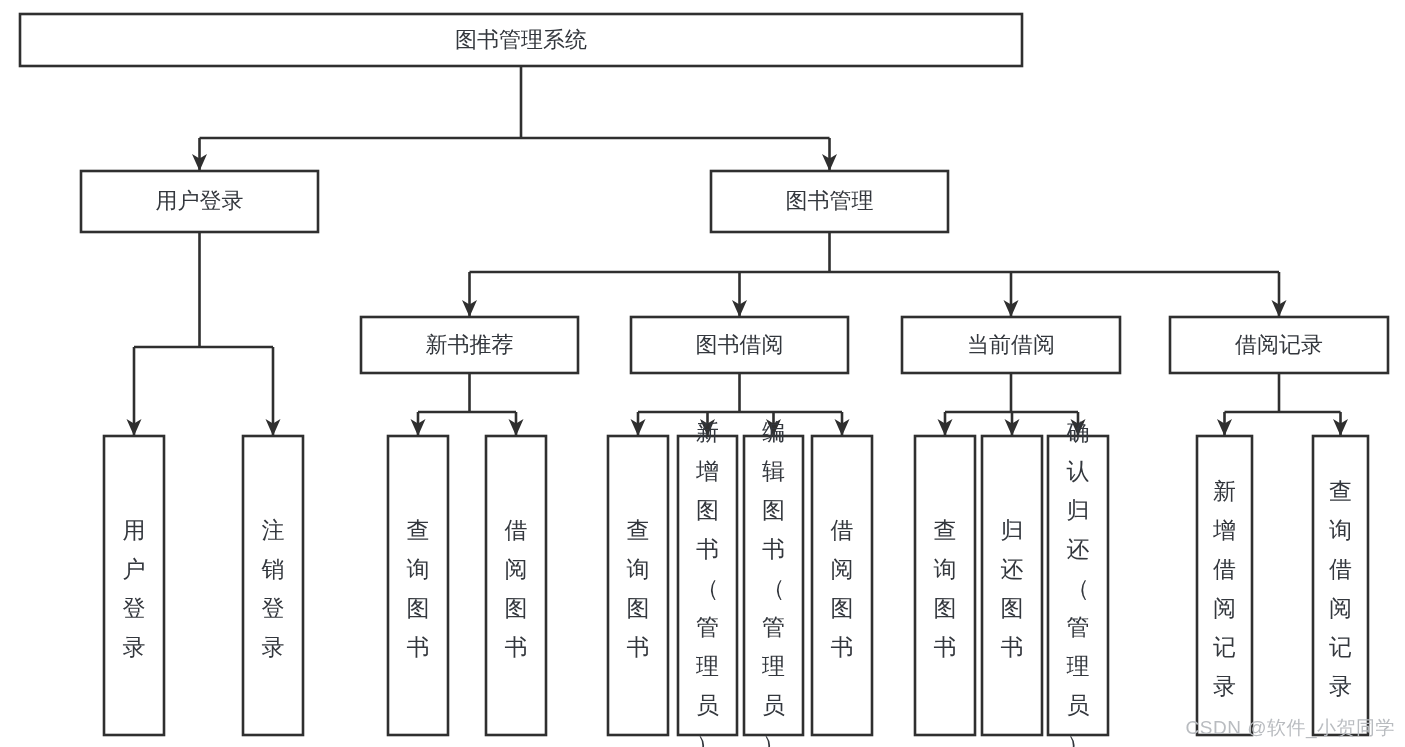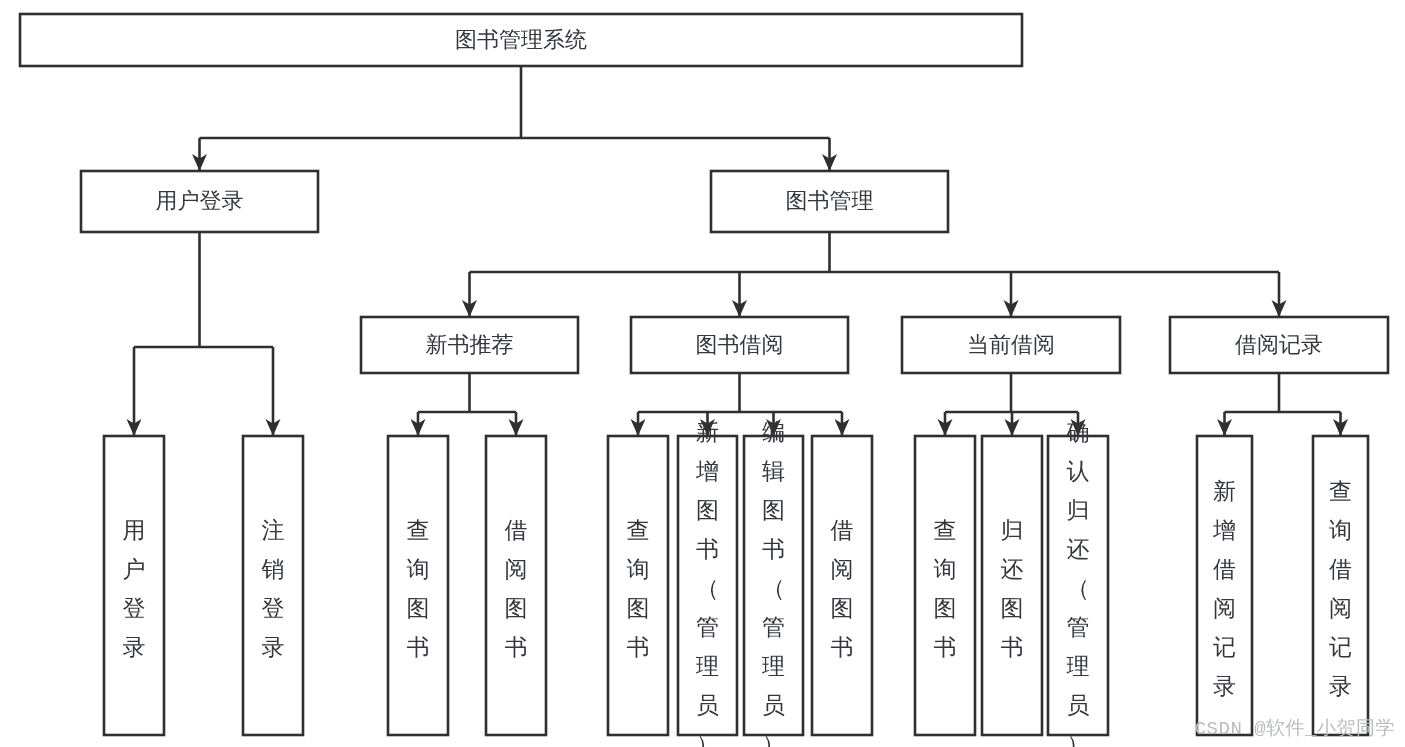--- a/index.html
+++ b/index.html
@@ -58,21 +58,21 @@
     font-size: 23px;
     text-anchor: middle;
   }
   .leaf-label tspan {
     text-anchor: middle;
   }
   .watermark {
     position: absolute;
     right: 10px;
     bottom: 6px;
-    font-family: Liberation Mono, monospace;
+    font-family: Liberation Sans, sans-serif;
     font-size: 19px;
     color: #b9bcc0;
     letter-spacing: 0.5px;
     white-space: nowrap;
     user-select: none;
   }
 </style>
 </head>
 <body>
 

